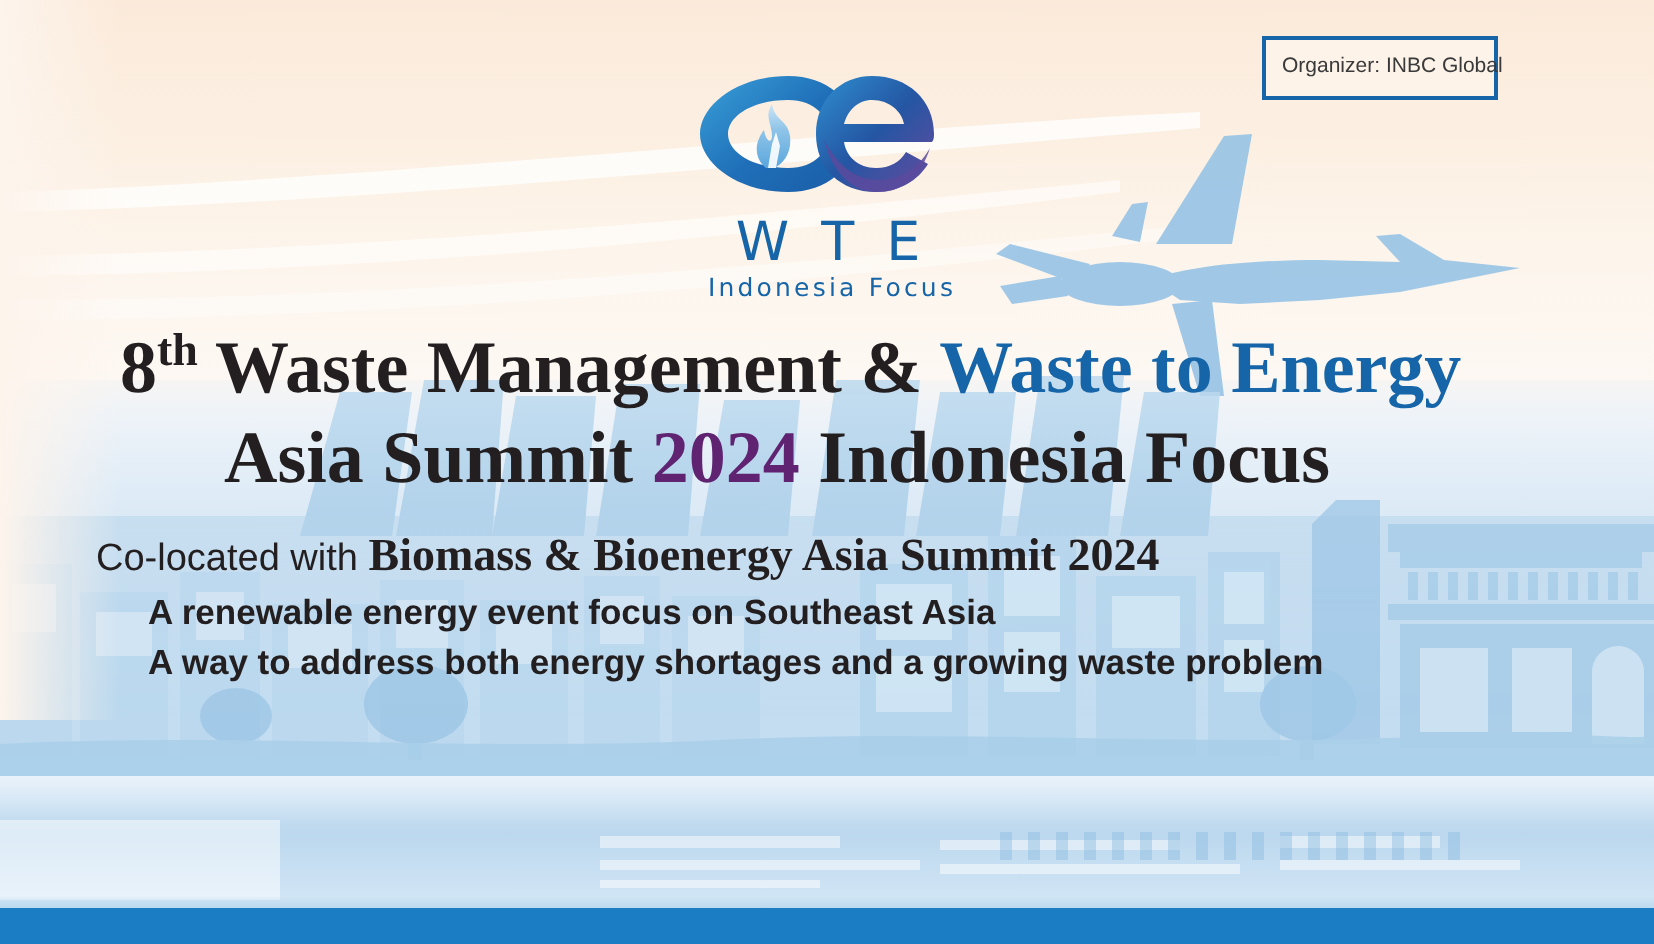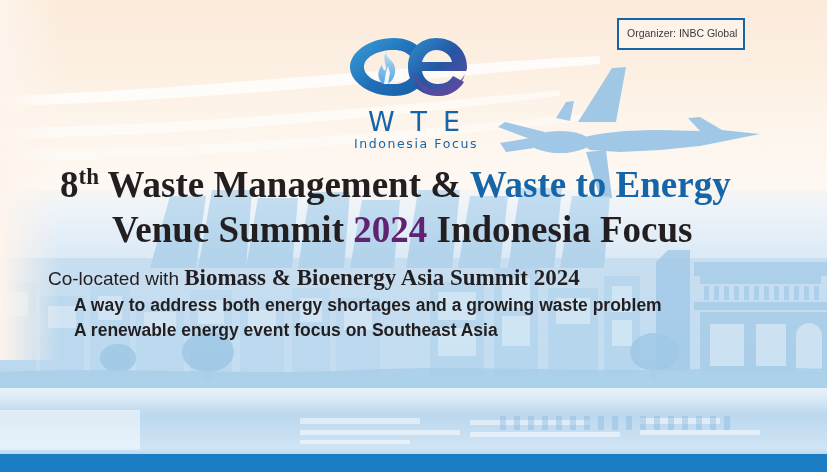--- a/index.html
+++ b/index.html
@@ -30,21 +30,21 @@
     position:absolute;left:0;bottom:0;width:827px;height:18px;
     background:#1b7ec4;
   }
   .bottom-bar-soft{
     position:absolute;left:0;bottom:18px;width:827px;height:6px;
     background:linear-gradient(180deg,rgba(216,234,247,0) 0%,#bcd9ef 100%);
   }
 
   
   .info-box{
-    position:absolute;left:617px;top:18px;width:128px;
+    position:absolute;left:631px;top:18px;width:118px;
     border:2px solid #1565a8;background:rgba(253,243,233,0.92);
     padding:6px 8px 7px 8px;box-sizing:border-box;
   }
   .info-line{
     font-size:10.5px;color:#3a3a3a;line-height:15px;white-space:nowrap;
     font-family:"Liberation Sans", sans-serif;
   }
   .info-line sup{font-size:7.5px;vertical-align:super;}
 
   
@@ -308,28 +308,28 @@
     <div class="logo-sub">Indonesia Focus</div>
   </div>
 
   <div class="title-block">
     <div class="title-line t1">
       <span class="num8">8</span><span class="ordinal">th</span>
       <span>Waste Management &amp;</span>
       <span class="blue">Waste to Energy</span>
     </div>
     <div class="title-line t2">
-      <span>Venue Summit</span>
+      <span>Asia Summit</span>
       <span class="purple">2024</span>
       <span>Indonesia Focus</span>
     </div>
   </div>
 
   <div class="sub-block">
     <div class="colocated">
       <span>Co-located with</span>
       <span class="strong">Biomass &amp; Bioenergy Asia Summit 2024</span>
     </div>
+    <div class="tagline">A renewable energy event focus on Southeast Asia</div>
     <div class="tagline">A way to address both energy shortages and a growing waste problem</div>
-    <div class="tagline">A renewable energy event focus on Southeast Asia</div>
   </div>
 
 </div>
 
 </body></html>

